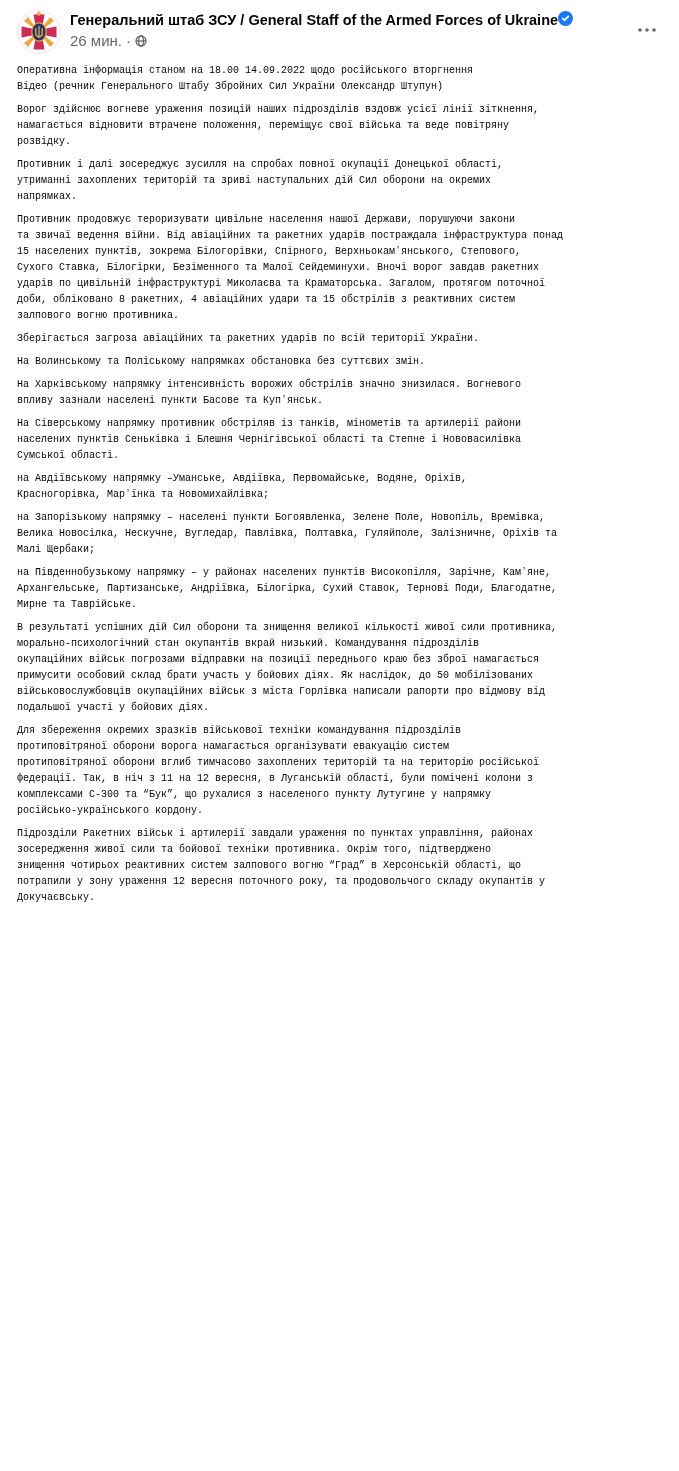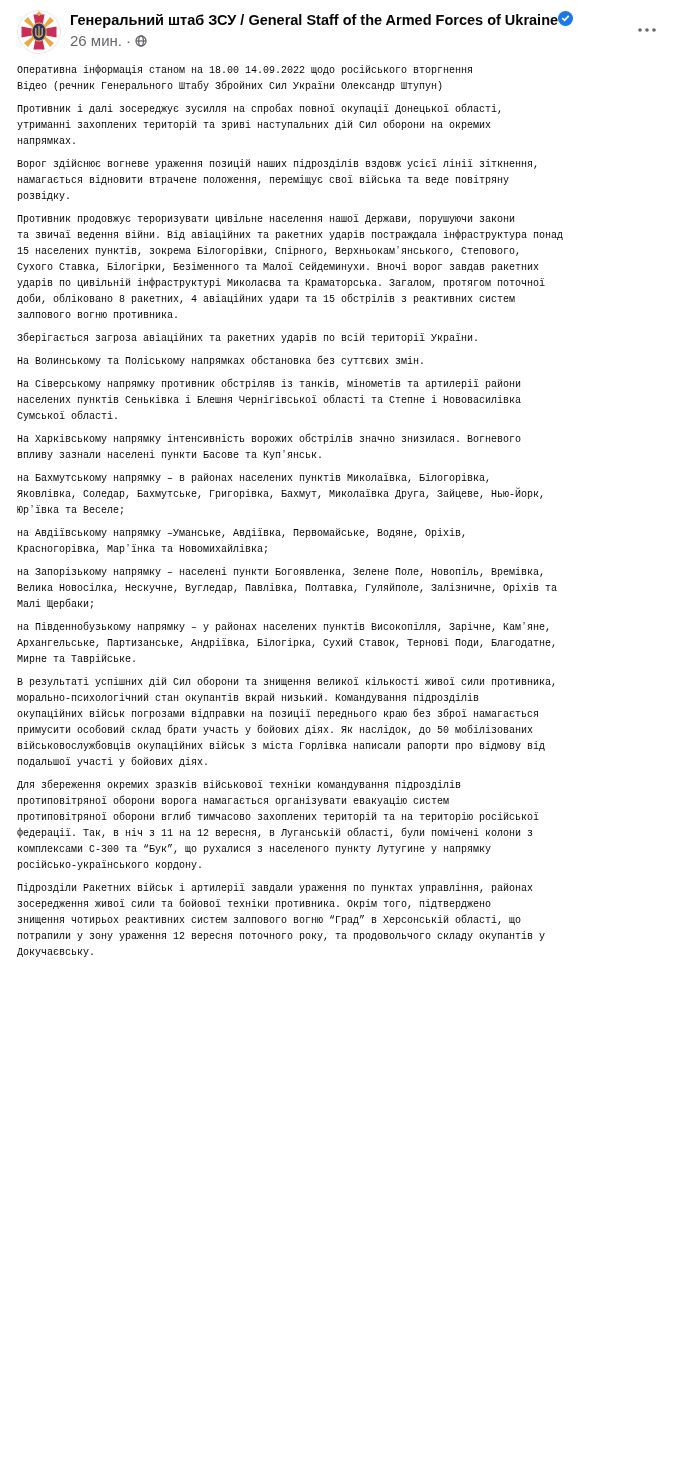--- a/index.html
+++ b/index.html
@@ -96,43 +96,40 @@
         <circle cx="10" cy="3" r="1.8" fill="#65676b"></circle>
         <circle cx="17" cy="3" r="1.8" fill="#65676b"></circle>
       </svg>
     </div>
 
   </div>
 
   <div class="post-text">
       <p>Оперативна інформація станом на 18.00 14.09.2022 щодо російського вторгнення
 Відео (речник Генерального Штабу Збройних Сил України Олександр Штупун)</p>
+      <p>Ворог здійснює вогневе ураження позицій наших підрозділів вздовж усієї лінії зіткнення,
+намагається відновити втрачене положення, переміщує свої війська та веде повітряну
+розвідку.</p>
       <p>Противник і далі зосереджує зусилля на спробах повної окупації Донецької області,
 утриманні захоплених територій та зриві наступальних дій Сил оборони на окремих
 напрямках.</p>
-      <p>Ворог здійснює вогневе ураження позицій наших підрозділів вздовж усієї лінії зіткнення,
-намагається відновити втрачене положення, переміщує свої війська та веде повітряну
-розвідку.</p>
       <p>Противник продовжує тероризувати цивільне населення нашої Держави, порушуючи закони
 та звичаї ведення війни. Від авіаційних та ракетних ударів постраждала інфраструктура понад
 15 населених пунктів, зокрема Білогорівки, Спірного, Верхньокамʼянського, Степового,
 Сухого Ставка, Білогірки, Безіменного та Малої Сейдеминухи. Вночі ворог завдав ракетних
 ударів по цивільній інфраструктурі Миколаєва та Краматорська. Загалом, протягом поточної
 доби, обліковано 8 ракетних, 4 авіаційних удари та 15 обстрілів з реактивних систем
 залпового вогню противника.</p>
       <p>Зберігається загроза авіаційних та ракетних ударів по всій території України.</p>
       <p>На Волинському та Поліському напрямках обстановка без суттєвих змін.</p>
+      <p>На Харківському напрямку інтенсивність ворожих обстрілів значно знизилася. Вогневого
+впливу зазнали населені пункти Басове та Купʼянськ.</p>
       <p>На Сіверському напрямку противник обстріляв із танків, мінометів та артилерії райони
 населених пунктів Сеньківка і Блешня Чернігівської області та Степне і Нововасилівка
 Сумської області.</p>
-      <p>На Харківському напрямку інтенсивність ворожих обстрілів значно знизилася. Вогневого
-впливу зазнали населені пункти Басове та Купʼянськ.</p>
-      <p>на Бахмутському напрямку – в районах населених пунктів Миколаївка, Білогорівка,
-Яковлівка, Соледар, Бахмутське, Григорівка, Бахмут, Миколаївка Друга, Зайцеве, Нью-Йорк,
-Юрʼївка та Веселе;</p>
       <p>на Авдіївському напрямку –Уманське, Авдіївка, Первомайське, Водяне, Оріхів,
 Красногорівка, Марʼїнка та Новомихайлівка;</p>
       <p>на Запорізькому напрямку – населені пункти Богоявленка, Зелене Поле, Новопіль, Времівка,
 Велика Новосілка, Нескучне, Вугледар, Павлівка, Полтавка, Гуляйполе, Залізничне, Оріхів та
 Малі Щербаки;</p>
       <p>на Південнобузькому напрямку – у районах населених пунктів Високопілля, Зарічне, Камʼяне,
 Архангельське, Партизанське, Андріївка, Білогірка, Сухий Ставок, Тернові Поди, Благодатне,
 Мирне та Таврійське.</p>
       <p>В результаті успішних дій Сил оборони та знищення великої кількості живої сили противника,
 морально-психологічний стан окупантів вкрай низький. Командування підрозділів

